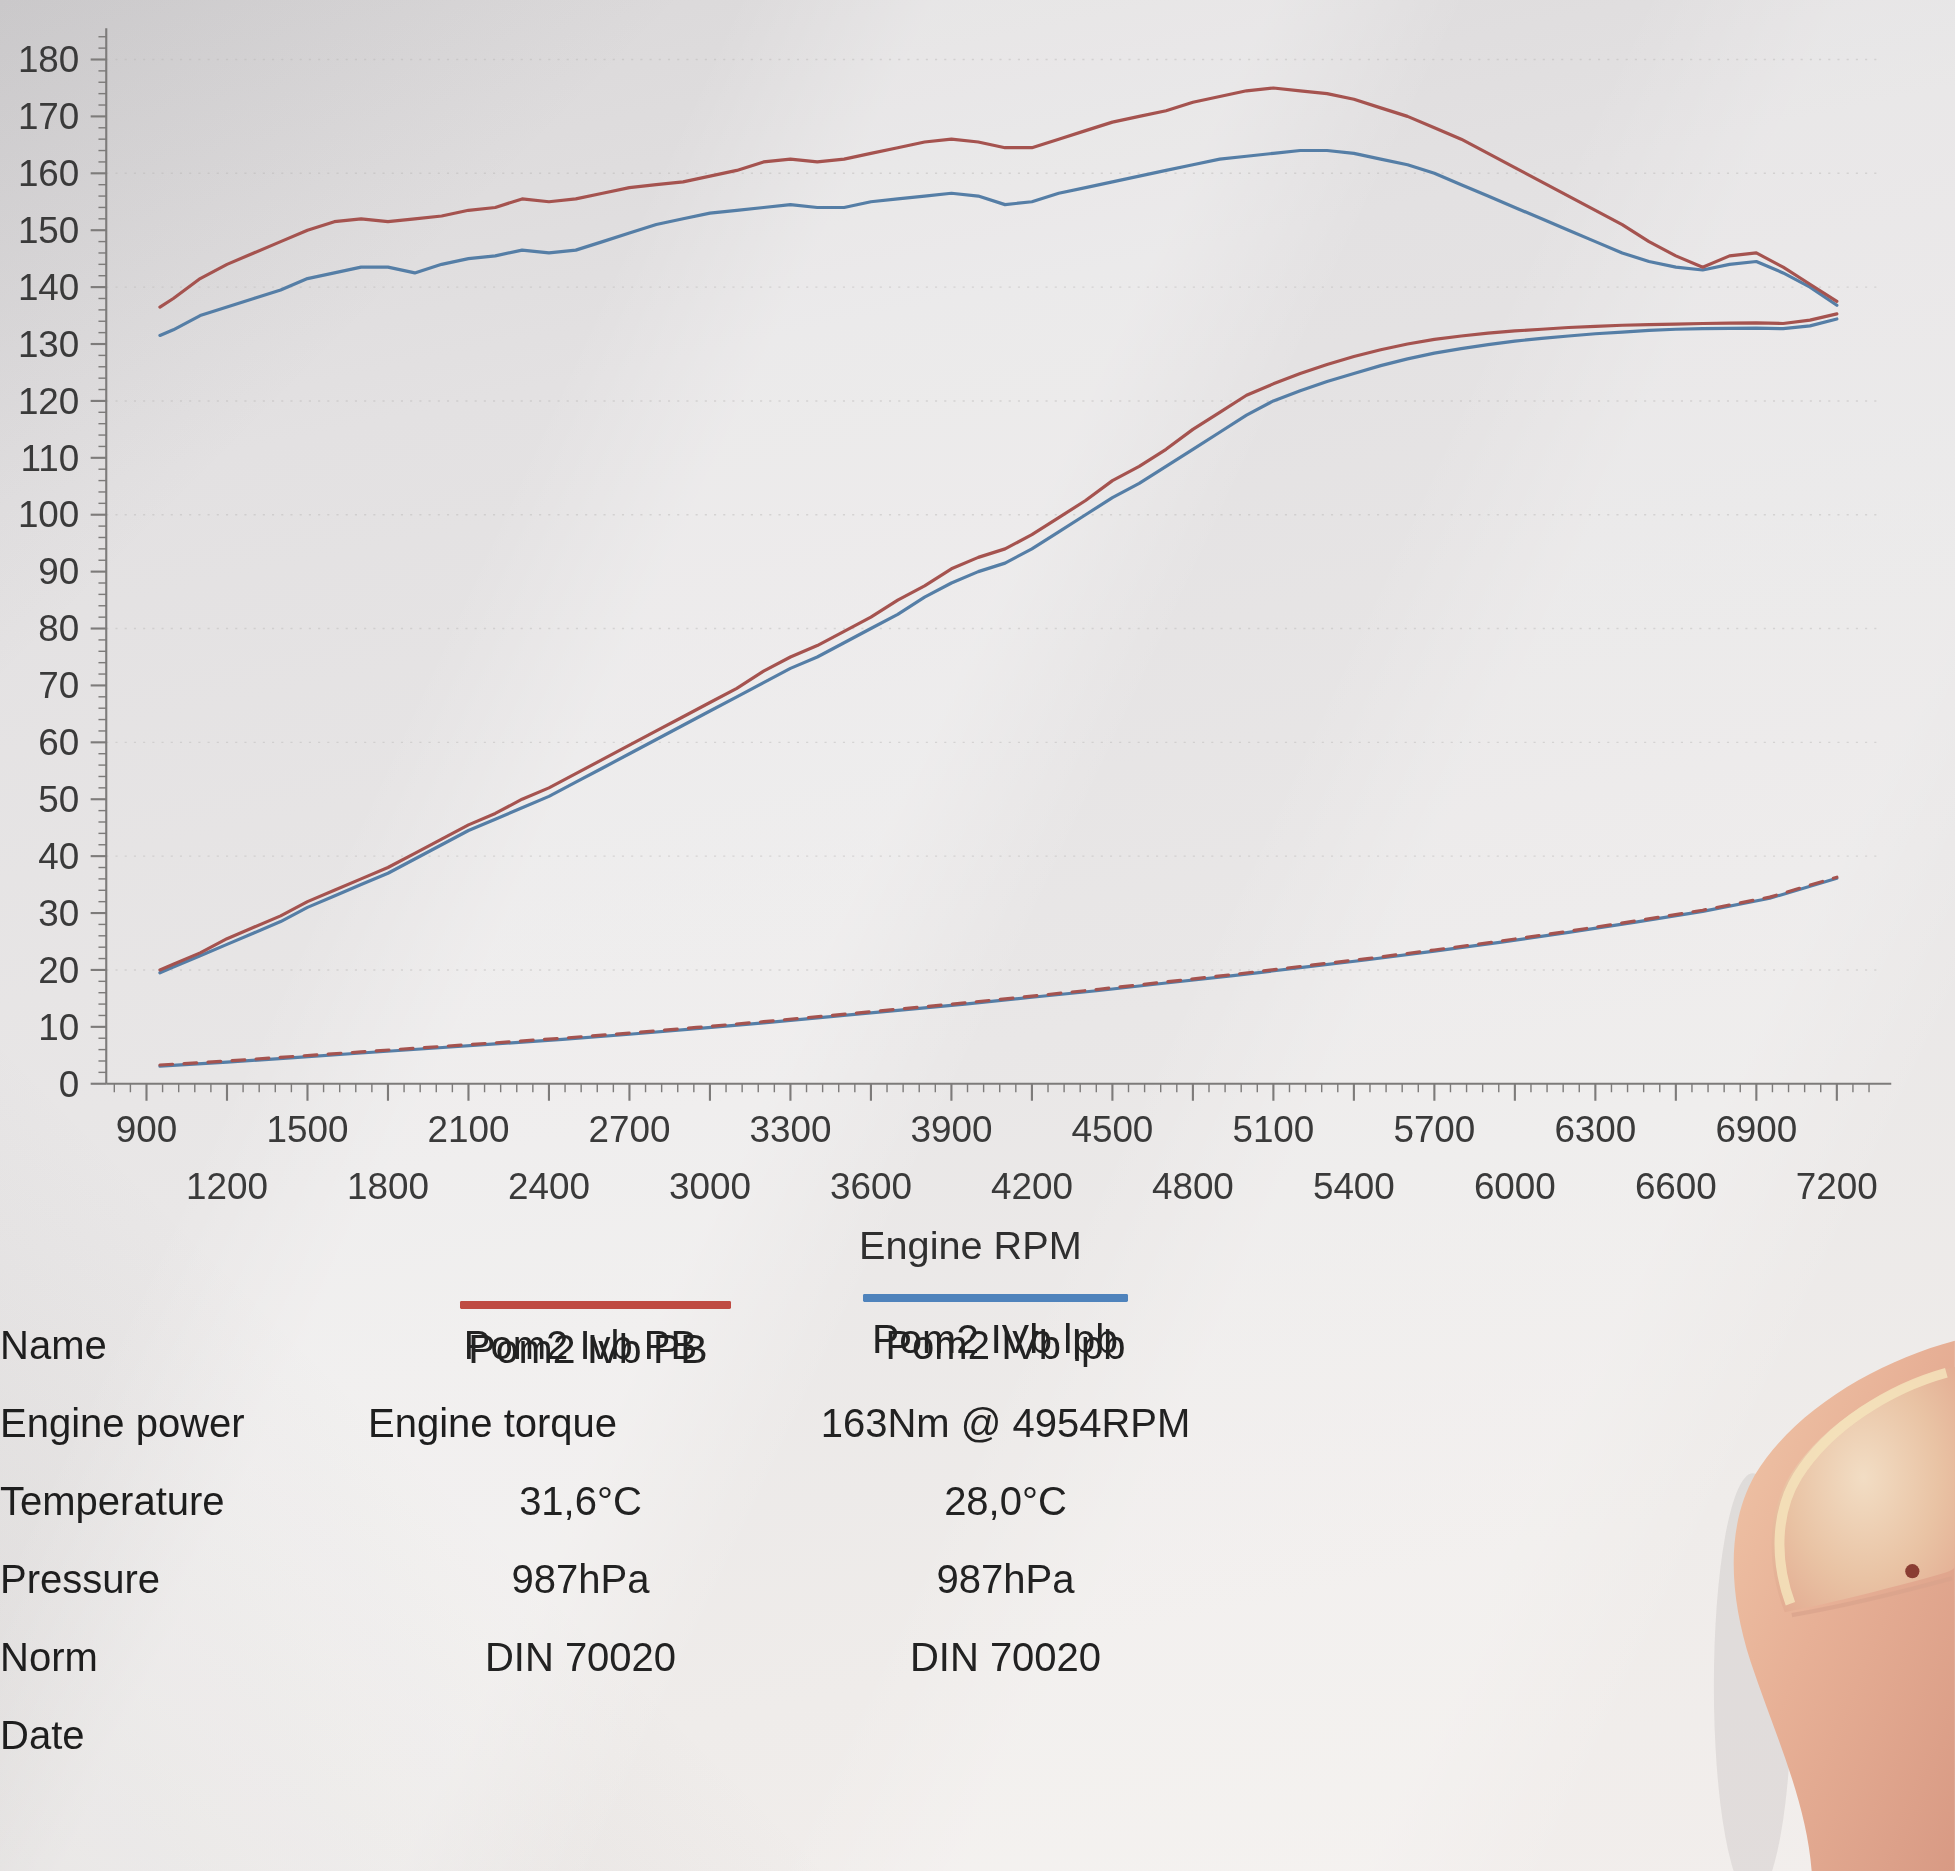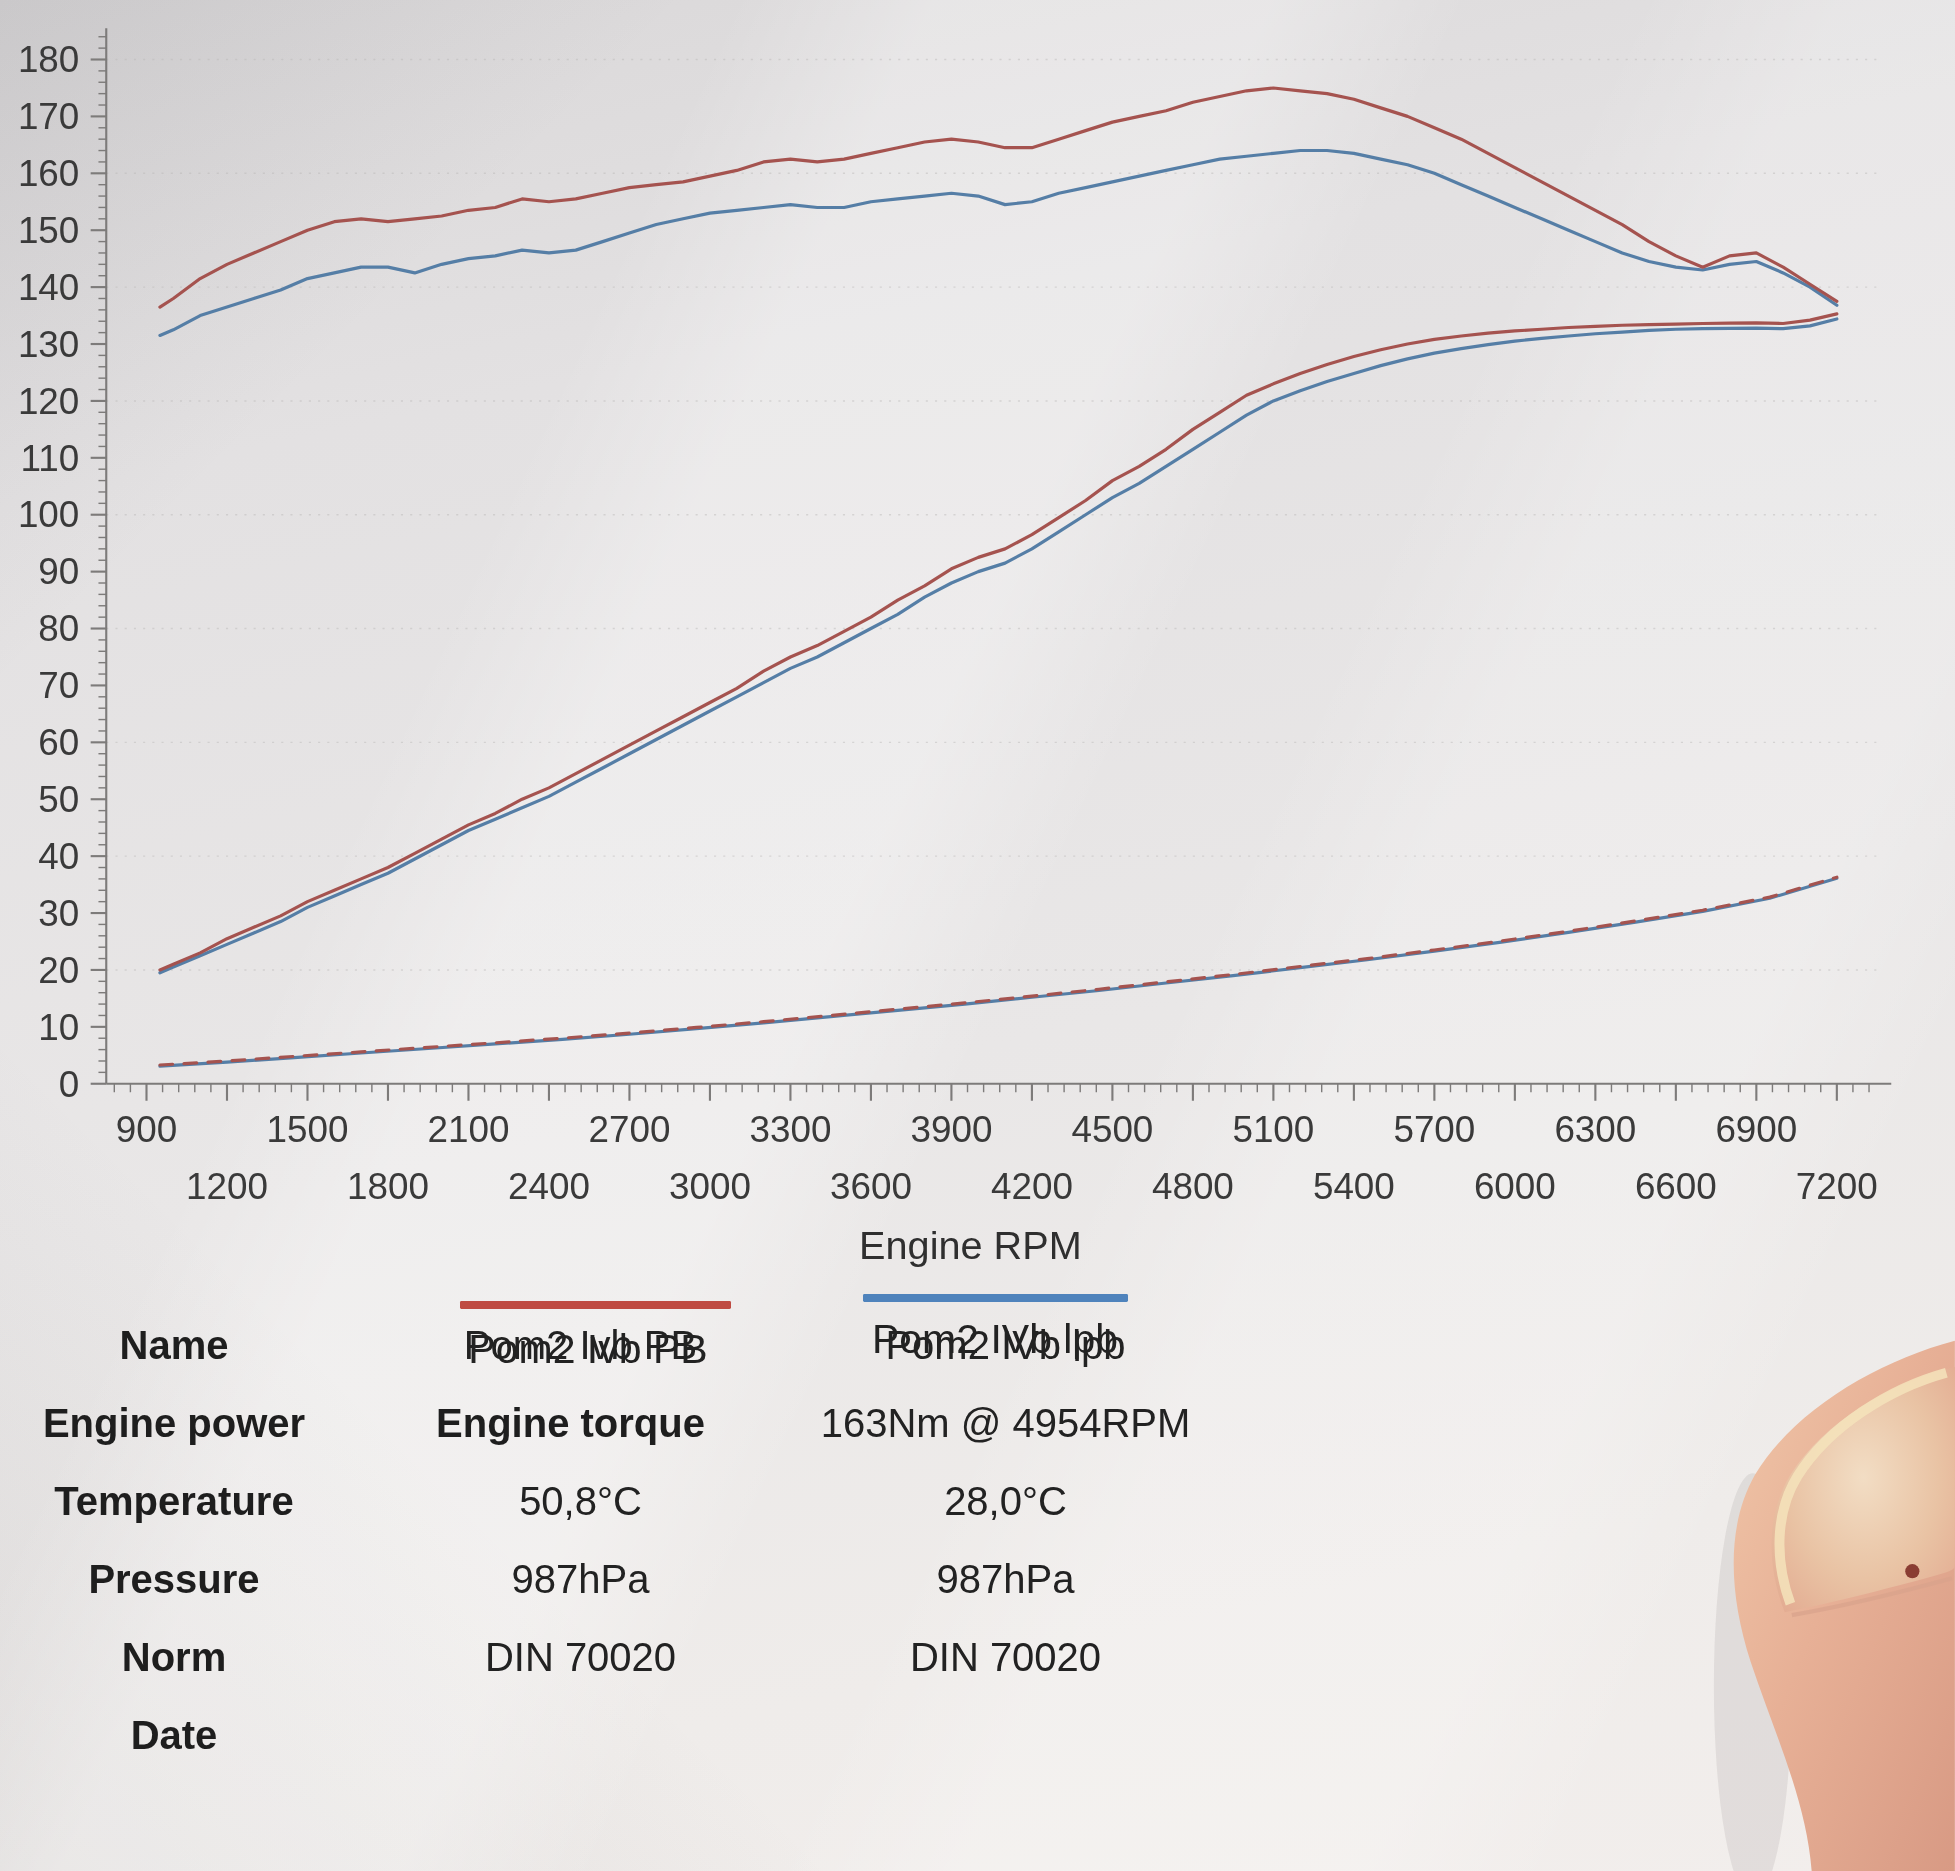--- a/index.html
+++ b/index.html
@@ -14,21 +14,21 @@
       linear-gradient(135deg, rgba(70,70,78,.10) 0%, rgba(70,70,78,0) 18%),
       linear-gradient(45deg, rgba(70,70,78,.09) 0%, rgba(70,70,78,0) 22%);
   }
   svg text{font-family:"Liberation Sans", sans-serif;}
   .tick-label{font-size:52px;fill:#3a3a3a;}
   .axis-title{font-size:56px;fill:#2f2f2f;}
   .legend-swatch{position:absolute;height:7.8px;border-radius:1.4px;}
   .legend-name{position:absolute;width:496px;text-align:center;font-size:41px;color:#222;}
   .result-table{position:absolute;left:0;top:1323px;width:1247px;display:grid;
     grid-template-columns:368px 425px 425px;row-gap:33px;font-size:40px;}
-  .result-table .lbl{text-align:center;font-weight:bold;padding-right:20px;color:#1e1e1e;}
+  .result-table .lbl{text-align:left;font-weight:normal;padding-right:20px;color:#1e1e1e;}
   .result-table .val{text-align:center;color:#222;}
   .finger-svg{position:absolute;right:0;bottom:0;}
 </style>
 </head>
 <body>
 
 <div class="photo">
   <div class="light-bands"></div>
 
   <svg id="plot" width="1955" height="1275" viewBox="0 0 2760 1800" style="position:absolute;left:0;top:0;">
@@ -313,21 +313,21 @@
     <div class="lbl">Name</div>
     <div class="val">Pom2 Ivb PB</div>
     <div class="val">Pom2 IVb lpb</div>
 
     <div class="lbl">Engine power</div>
 
     <div class="lbl">Engine torque</div>
     <div class="val">163Nm @ 4954RPM</div>
 
     <div class="lbl">Temperature</div>
-    <div class="val">50,8°C</div>
+    <div class="val">31,6°C</div>
     <div class="val">28,0°C</div>
 
     <div class="lbl">Pressure</div>
     <div class="val">987hPa</div>
     <div class="val">987hPa</div>
 
     <div class="lbl">Norm</div>
     <div class="val">DIN 70020</div>
     <div class="val">DIN 70020</div>
 

